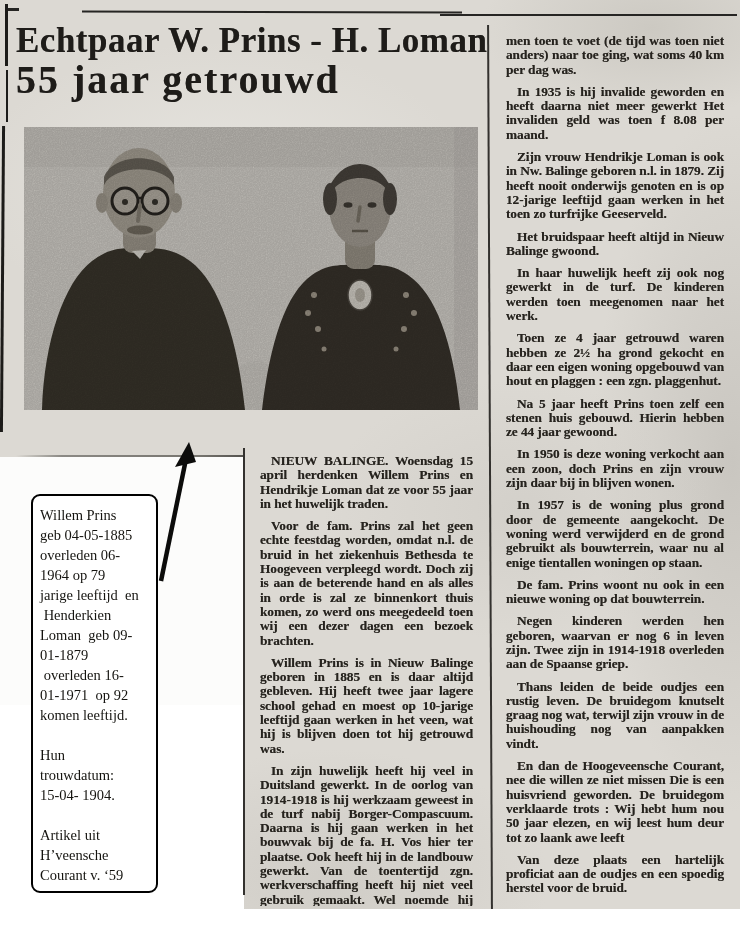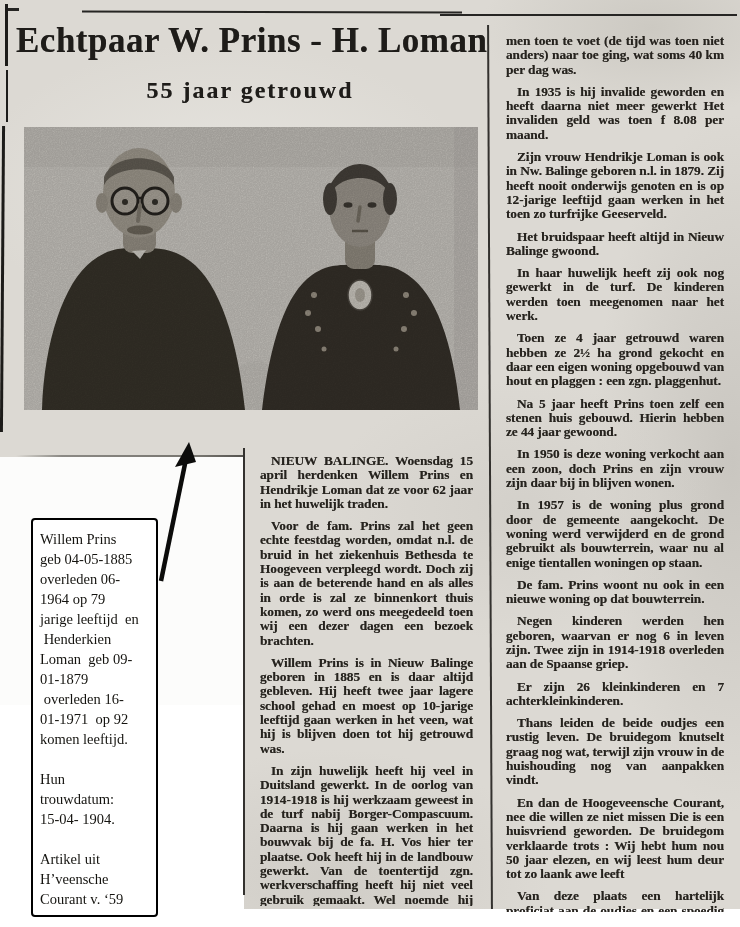--- a/index.html
+++ b/index.html
@@ -28,21 +28,21 @@
   .rt-b{left:82px;top:11px;width:380px;height:2px;transform:rotate(.15deg);}
   .rt-c{left:440px;top:14px;width:297px;height:2px;}
   .edge-bl{position:absolute;left:16px;top:455px;width:228px;height:2px;
            background:linear-gradient(90deg,rgba(90,88,84,0),#8b8984 20%,#77756f 80%,#55534f);}
 
   
   .headline{position:absolute;left:16px;top:22px;width:468px;color:#1e1c19;
             font-family:"Liberation Serif",serif;font-weight:700;}
   .h1a{font-size:35px;line-height:38px;letter-spacing:.5px;white-space:nowrap;
        text-shadow:0 0 .5px rgba(20,20,20,.55);}
-  .h1b{font-size:24px;line-height:36px;text-align:center;letter-spacing:2px;margin-top:12px;
+  .h1b{font-size:40px;line-height:36px;text-align:left;letter-spacing:2px;margin-top:2px;
        text-shadow:0 0 .5px rgba(20,20,20,.55);}
 
   
   .colrule{position:absolute;background:#33312e;width:2px;}
   .rule-right{left:489px;top:25px;height:884px;transform:rotate(-.25deg);}
   .rule-mid{left:243px;top:448px;height:447px;}
 
   
   .photo-wrap{position:absolute;left:24px;top:127px;width:454px;height:283px;
               box-shadow:inset 0 0 34px rgba(40,38,34,.22);}
@@ -52,22 +52,22 @@
   .col{position:absolute;text-align:justify;color:#26231e;
        font-family:"Liberation Serif",serif;font-weight:700;
        font-size:13.4px;line-height:14.3px;letter-spacing:-.1px;
        text-shadow:0 0 .5px rgba(30,28,24,.5);}
   .col p{margin:8px;text-indent:11px;}
   .col-mid{left:252px;top:446px;width:229px;height:460px;overflow:hidden;}
   .col-right{left:498px;top:26px;width:234px;height:886px;overflow:hidden;}
   .col-right p:first-child{text-indent:0;}
 
   
-  .notebox{position:absolute;left:31px;top:518px;width:127px;height:399px;
-           background:#ffffff;border:2px solid #000;border-radius:4px;
+  .notebox{position:absolute;left:31px;top:494px;width:127px;height:399px;
+           background:#ffffff;border:2px solid #000;border-radius:9px;
            padding:9px 2px 0 7px;box-sizing:border-box;color:#14130f;
            font-family:"Liberation Serif",serif;font-size:14.5px;line-height:20px;}
   .nb-line{white-space:pre;min-height:20px;}
 
   
   .arrow-svg{position:absolute;left:148px;top:441px;width:52px;height:146px;}
 </style>
 </head>
 <body>
 
@@ -144,39 +144,38 @@
       </g>
 
       <rect x="0" y="0" width="454" height="283" filter="url(#grain)" opacity=".16"></rect>
     </svg>
   </div>
 
   <div class="colrule rule-right"></div>
   <div class="colrule rule-mid"></div>
 
   <div class="col col-mid">
-    <p>NIEUW BALINGE. Woensdag 15 april herdenken Willem Prins en Hendrikje Loman dat ze voor 62 jaar in het huwelijk traden.</p>
+    <p>NIEUW BALINGE. Woensdag 15 april herdenken Willem Prins en Hendrikje Loman dat ze voor 55 jaar in het huwelijk traden.</p>
     <p>Voor de fam. Prins zal het geen echte feestdag worden, omdat n.l. de bruid in het ziekenhuis Bethesda te Hoogeveen verpleegd wordt. Doch zij is aan de beterende hand en als alles in orde is zal ze binnenkort thuis komen, zo werd ons meegedeeld toen wij een dezer dagen een bezoek brachten.</p>
     <p>Willem Prins is in Nieuw Balinge geboren in 1885 en is daar altijd gebleven. Hij heeft twee jaar lagere school gehad en moest op 10-jarige leeftijd gaan werken in het veen, wat hij is blijven doen tot hij getrouwd was.</p>
     <p>In zijn huwelijk heeft hij veel in Duitsland gewerkt. In de oorlog van 1914-1918 is hij werkzaam geweest in de turf nabij Borger-Compascuum. Daarna is hij gaan werken in het bouwvak bij de fa. H. Vos hier ter plaatse. Ook heeft hij in de landbouw gewerkt. Van de toentertijd zgn. werkverschaffing heeft hij niet veel gebruik gemaakt. Wel noemde hij plaatsen als Westerbork en Lombok waar</p>
   </div>
 
   <div class="col col-right">
     <p>men toen te voet (de tijd was toen niet anders) naar toe ging, wat soms 40 km per dag was.</p>
     <p>In 1935 is hij invalide geworden en heeft daarna niet meer gewerkt Het invaliden geld was toen f 8.08 per maand.</p>
     <p>Zijn vrouw Hendrikje Loman is ook in Nw. Balinge geboren n.l. in 1879. Zij heeft nooit onderwijs genoten en is op 12-jarige leeftijd gaan werken in het toen zo turfrijke Geeserveld.</p>
     <p>Het bruidspaar heeft altijd in Nieuw Balinge gwoond.</p>
     <p>In haar huwelijk heeft zij ook nog gewerkt in de turf. De kinderen werden toen meegenomen naar het werk.</p>
     <p>Toen ze 4 jaar getrouwd waren hebben ze 2½ ha grond gekocht en daar een eigen woning opgebouwd van hout en plaggen : een zgn. plaggenhut.</p>
     <p>Na 5 jaar heeft Prins toen zelf een stenen huis gebouwd. Hierin hebben ze 44 jaar gewoond.</p>
     <p>In 1950 is deze woning verkocht aan een zoon, doch Prins en zijn vrouw zijn daar bij in blijven wonen.</p>
     <p>In 1957 is de woning plus grond door de gemeente aangekocht. De woning werd verwijderd en de grond gebruikt als bouwterrein, waar nu al enige tientallen woningen op staan.</p>
     <p>De fam. Prins woont nu ook in een nieuwe woning op dat bouwterrein.</p>
     <p>Negen kinderen werden hen geboren, waarvan er nog 6 in leven zijn. Twee zijn in 1914-1918 overleden aan de Spaanse griep.</p>
-    <p>Er zijn 26 kleinkinderen en 7 achterkleinkinderen.</p>
     <p>Thans leiden de beide oudjes een rustig leven. De bruidegom knutselt graag nog wat, terwijl zijn vrouw in de huishouding nog van aanpakken vindt.</p>
     <p>En dan de Hoogeveensche Courant, nee die willen ze niet missen Die is een huisvriend geworden. De bruidegom verklaarde trots : Wij hebt hum nou 50 jaar elezen, en wij leest hum deur tot zo laank awe leeft</p>
     <p>Van deze plaats een hartelijk proficiat aan de oudjes en een spoedig herstel voor de bruid.</p>
   </div>
 
   <div class="notebox">
     <div class="nb-line">Willem Prins</div>
     <div class="nb-line">geb 04-05-1885</div>
     <div class="nb-line">overleden 06-</div>
     <div class="nb-line">1964 op 79</div>

